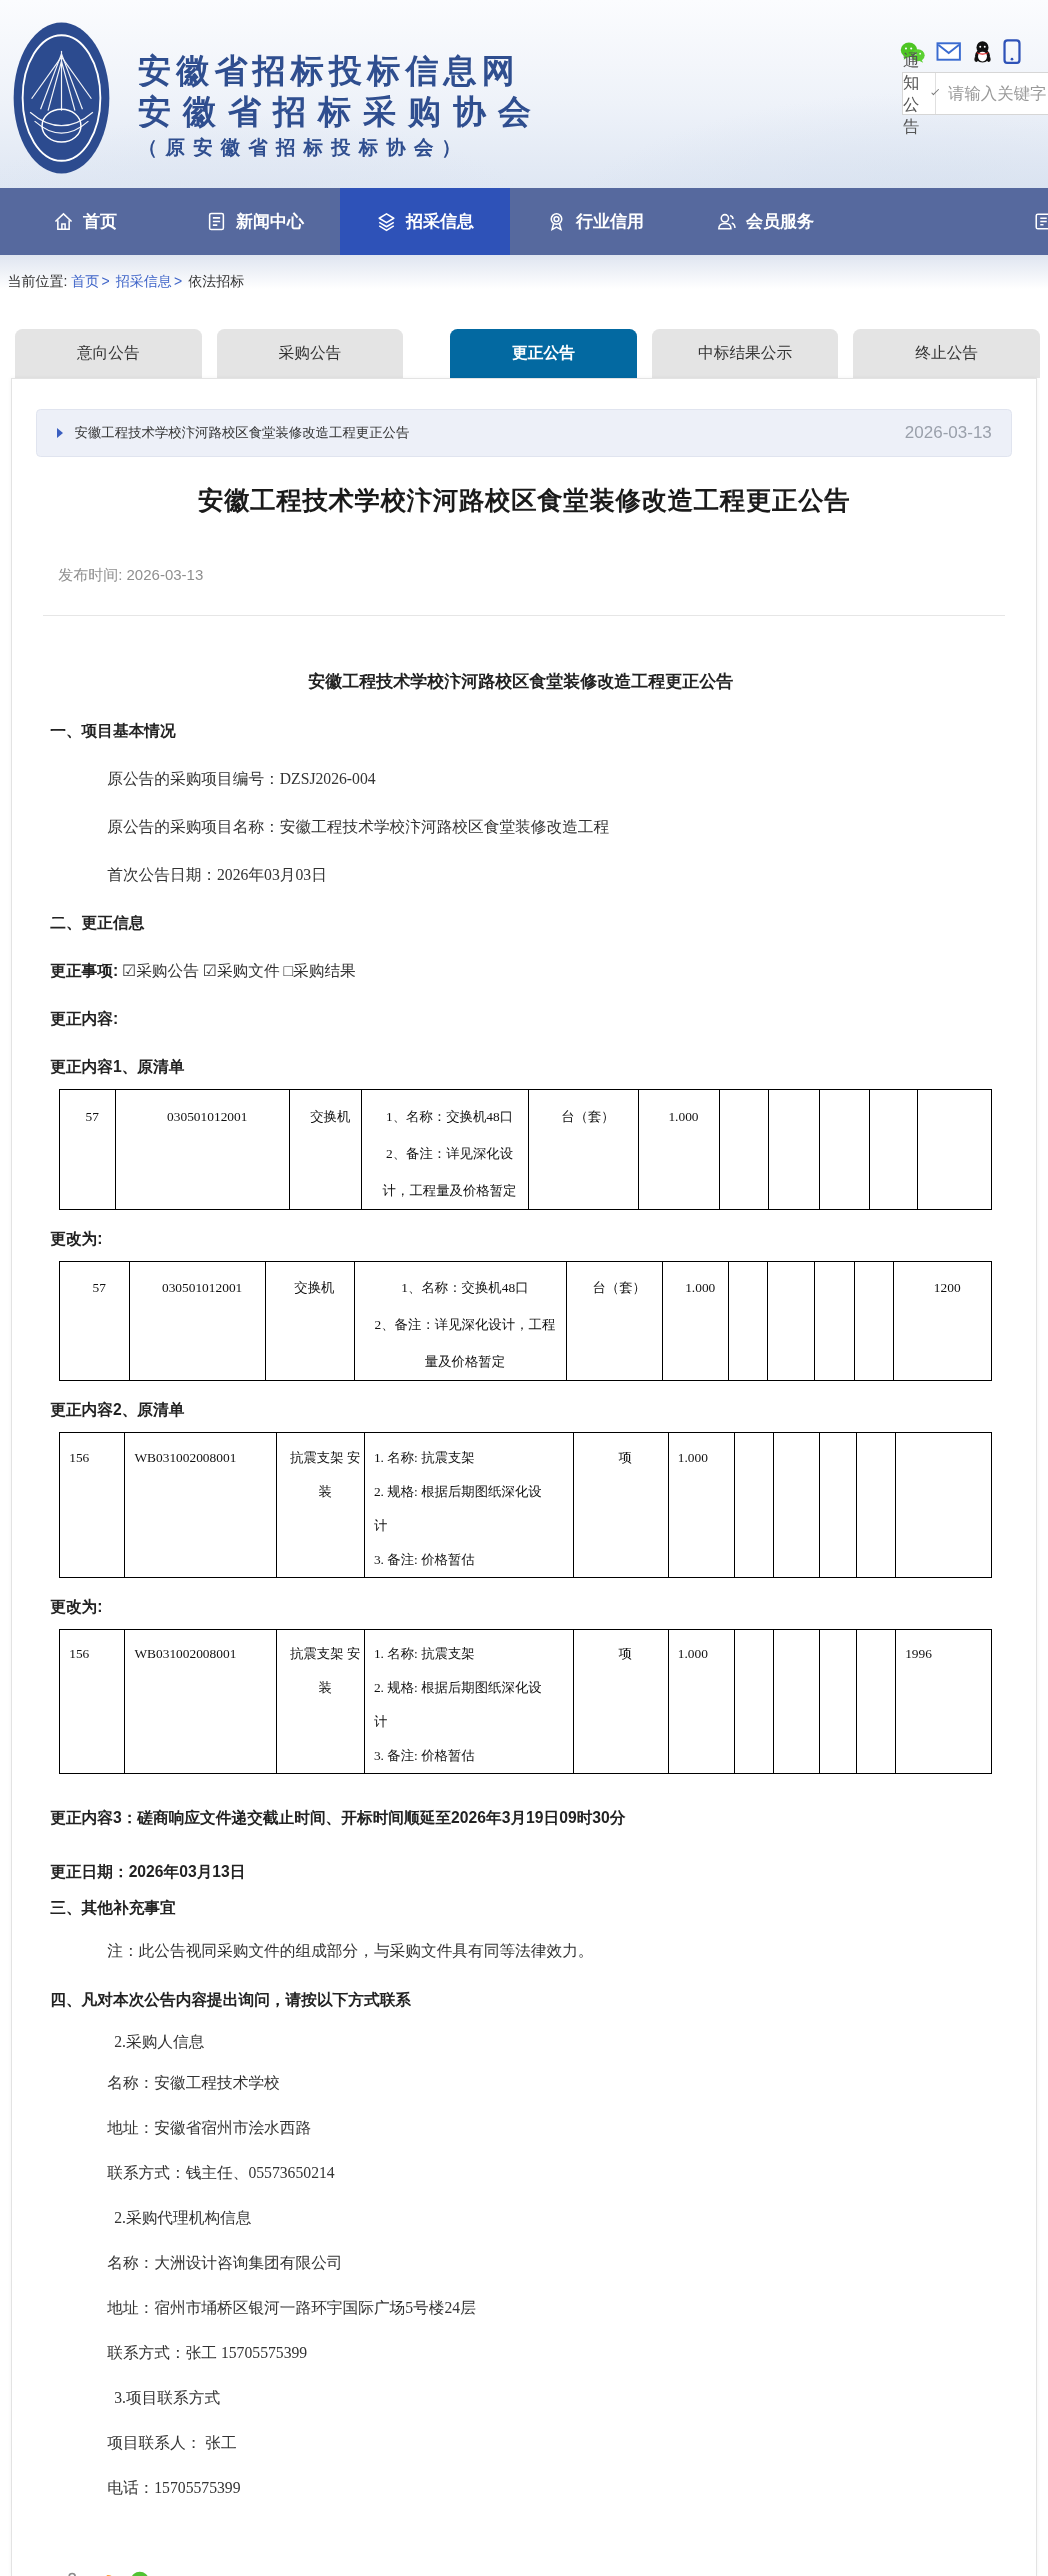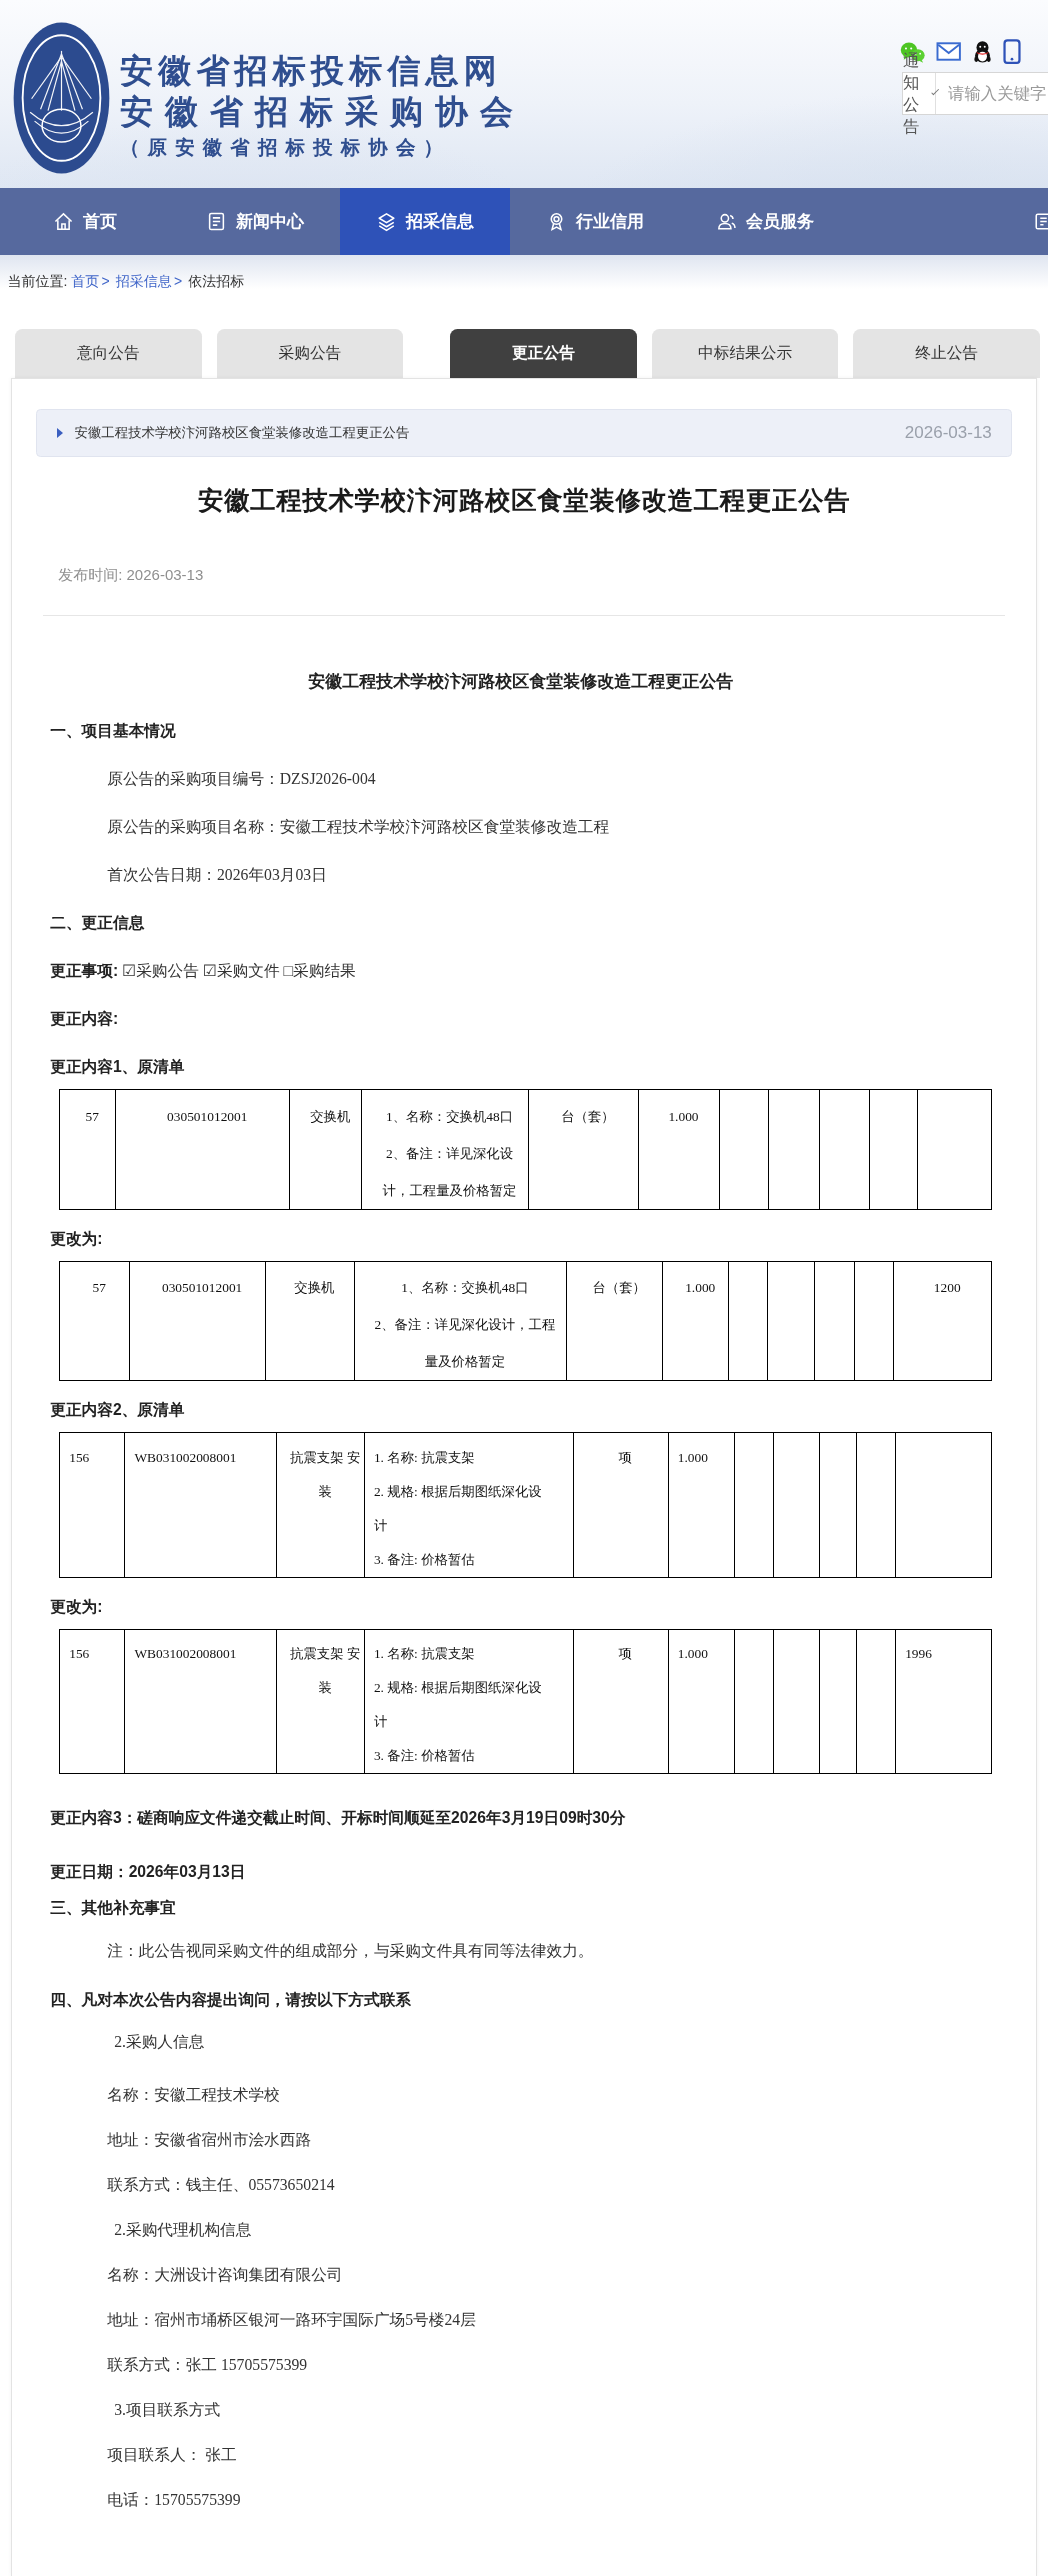--- a/index.html
+++ b/index.html
@@ -7,21 +7,21 @@
   body { font-family:"Liberation Sans","DejaVu Sans",sans-serif; background:#fff; overflow:hidden; position:relative; }
   .page { width:1049px; height:2576px; position:relative; overflow:hidden; background:#fff; }
 
   
   .header { position:relative; width:1049px; height:188px;
     background:linear-gradient(180deg,#fbfcfe 0%,#eef2f9 55%,#dfe7f3 100%); overflow:hidden; }
   .hill { position:absolute; border-radius:50%; }
   .hill1 { width:672px; height:314px; left:-90px; top:112px; background:radial-gradient(ellipse at center,#dce4f1 0%,rgba(220,228,241,0) 70%); }
   .hill2 { width:822px; height:359px; left:523px; top:90px; background:radial-gradient(ellipse at center,#d5dfee 0%,rgba(213,223,238,0) 70%); }
   .logo { position:absolute; left:12px; top:21px; }
-  .site-titles { position:absolute; left:120px; top:52px; color:#2f4e8f;
+  .site-titles { position:absolute; left:138px; top:52px; color:#2f4e8f;
     font-family:"Liberation Serif","DejaVu Serif",serif; font-weight:bold; }
   .site-title-1 { font-size:33px; letter-spacing:5.2px; line-height:39px; }
   .site-title-2 { font-size:33px; letter-spacing:12px; line-height:42px; }
   .site-title-3 { font-size:19.4px; letter-spacing:8.2px; line-height:30px; font-weight:bold; }
   .quick-icons { position:absolute; left:900px; top:39px; display:flex; gap:10.5px; align-items:center; }
   .quick-icons svg { display:block; }
   .search-bar { position:absolute; left:902px; top:72px; width:224px; height:43px;
     background:#fff; border:0.7px solid #d6d6d6; display:flex; align-items:stretch; }
   .notice-select { width:100px; display:flex; align-items:center; justify-content:center; gap:7.5px;
     color:#555; font-size:16.4px; border-right:0.7px solid #e0e0e0; cursor:pointer; }
@@ -43,21 +43,21 @@
   .sub-band { position:absolute; left:0; top:255px; width:1049px; height:34px;
     background:linear-gradient(180deg,#dfe5f0 0%,#ffffff 100%); }
   .breadcrumb { position:absolute; left:7.5px; top:273px; font-size:14px; color:#333; }
   .breadcrumb a { color:#3e64c8; text-decoration:none; cursor:pointer; }
   .bc-sep { color:#3e64c8; padding:0 2.2px; }
 
   
   .tabs { position:absolute; left:9px; top:329px; width:1031px; display:flex; gap:15px;padding-left:6px; }
   .tab { width:192px; height:49px; background:#e4e4e4; border-radius:7.5px 7.5px 0 0;
     display:flex; align-items:center; justify-content:center; font-size:15.7px; color:#333; cursor:pointer; }
-  .tab.active { background:#404040; color:#fff; font-weight:bold;margin-left:32px; }
+  .tab.active { background:#0369a1; color:#fff; font-weight:bold;margin-left:32px; }
 
   
   .panel { position:absolute; left:11.2px; top:378px; width:1026px; height:2198px;
     background:#fff; border:0.7px solid #e3e3e3; border-bottom:none; box-shadow:0 0 4.5px rgba(0,0,0,0.05); }
   .notice-bar { margin:30px 24px 0; height:48px; background:#edf0f8; border:0.7px solid #e0e4ef;
     border-radius:4.5px; display:flex; align-items:center; padding:0 19.4px; cursor:pointer; }
   .caret-right { width:0; height:0; border-left:6.7px solid #3b5fc0; border-top:5.2px solid transparent;
     border-bottom:5.2px solid transparent; margin-right:12px; }
   .notice-title { font-size:13.4px; color:#333; flex:1; }
   .notice-date { font-size:17px; color:#9aa0ab; }
@@ -412,21 +412,21 @@
         </table>
 
       <p class="b gap-lg">更正内容3：磋商响应文件递交截止时间、开标时间顺延至2026年3月19日09时30分</p>
       <p class="b gap-lg">更正日期：2026年03月13日</p>
 
       <p class="b" style="margin-top:15px;">三、其他补充事宜</p>
       <p class="ind" style="margin-top:22.4px;">注：此公告视同采购文件的组成部分，与采购文件具有同等法律效力。</p>
 
       <p class="b" style="margin-top:28px;">四、凡对本次公告内容提出询问，请按以下方式联系</p>
       <p class="ind2" style="margin-top:21px;">2.采购人信息</p>
-      <p class="ind" style="margin-top:32px;">名称：安徽工程技术学校</p>
+      <p class="ind" style="margin-top:20px;">名称：安徽工程技术学校</p>
       <p class="ind" style="margin-top:24px;">地址：安徽省宿州市浍水西路</p>
       <p class="ind" style="margin-top:24px;">联系方式：钱主任、05573650214</p>
       <p class="ind2" style="margin-top:24px;">2.采购代理机构信息</p>
       <p class="ind" style="margin-top:24px;">名称：大洲设计咨询集团有限公司</p>
       <p class="ind" style="margin-top:24px;">地址：宿州市埇桥区银河一路环宇国际广场5号楼24层</p>
       <p class="ind" style="margin-top:24px;">联系方式：张工 15705575399</p>
       <p class="ind2" style="margin-top:24px;">3.项目联系方式</p>
       <p class="ind" style="margin-top:24px;">项目联系人： 张工</p>
       <p class="ind" style="margin-top:24px;">电话：15705575399</p>
     </div>

